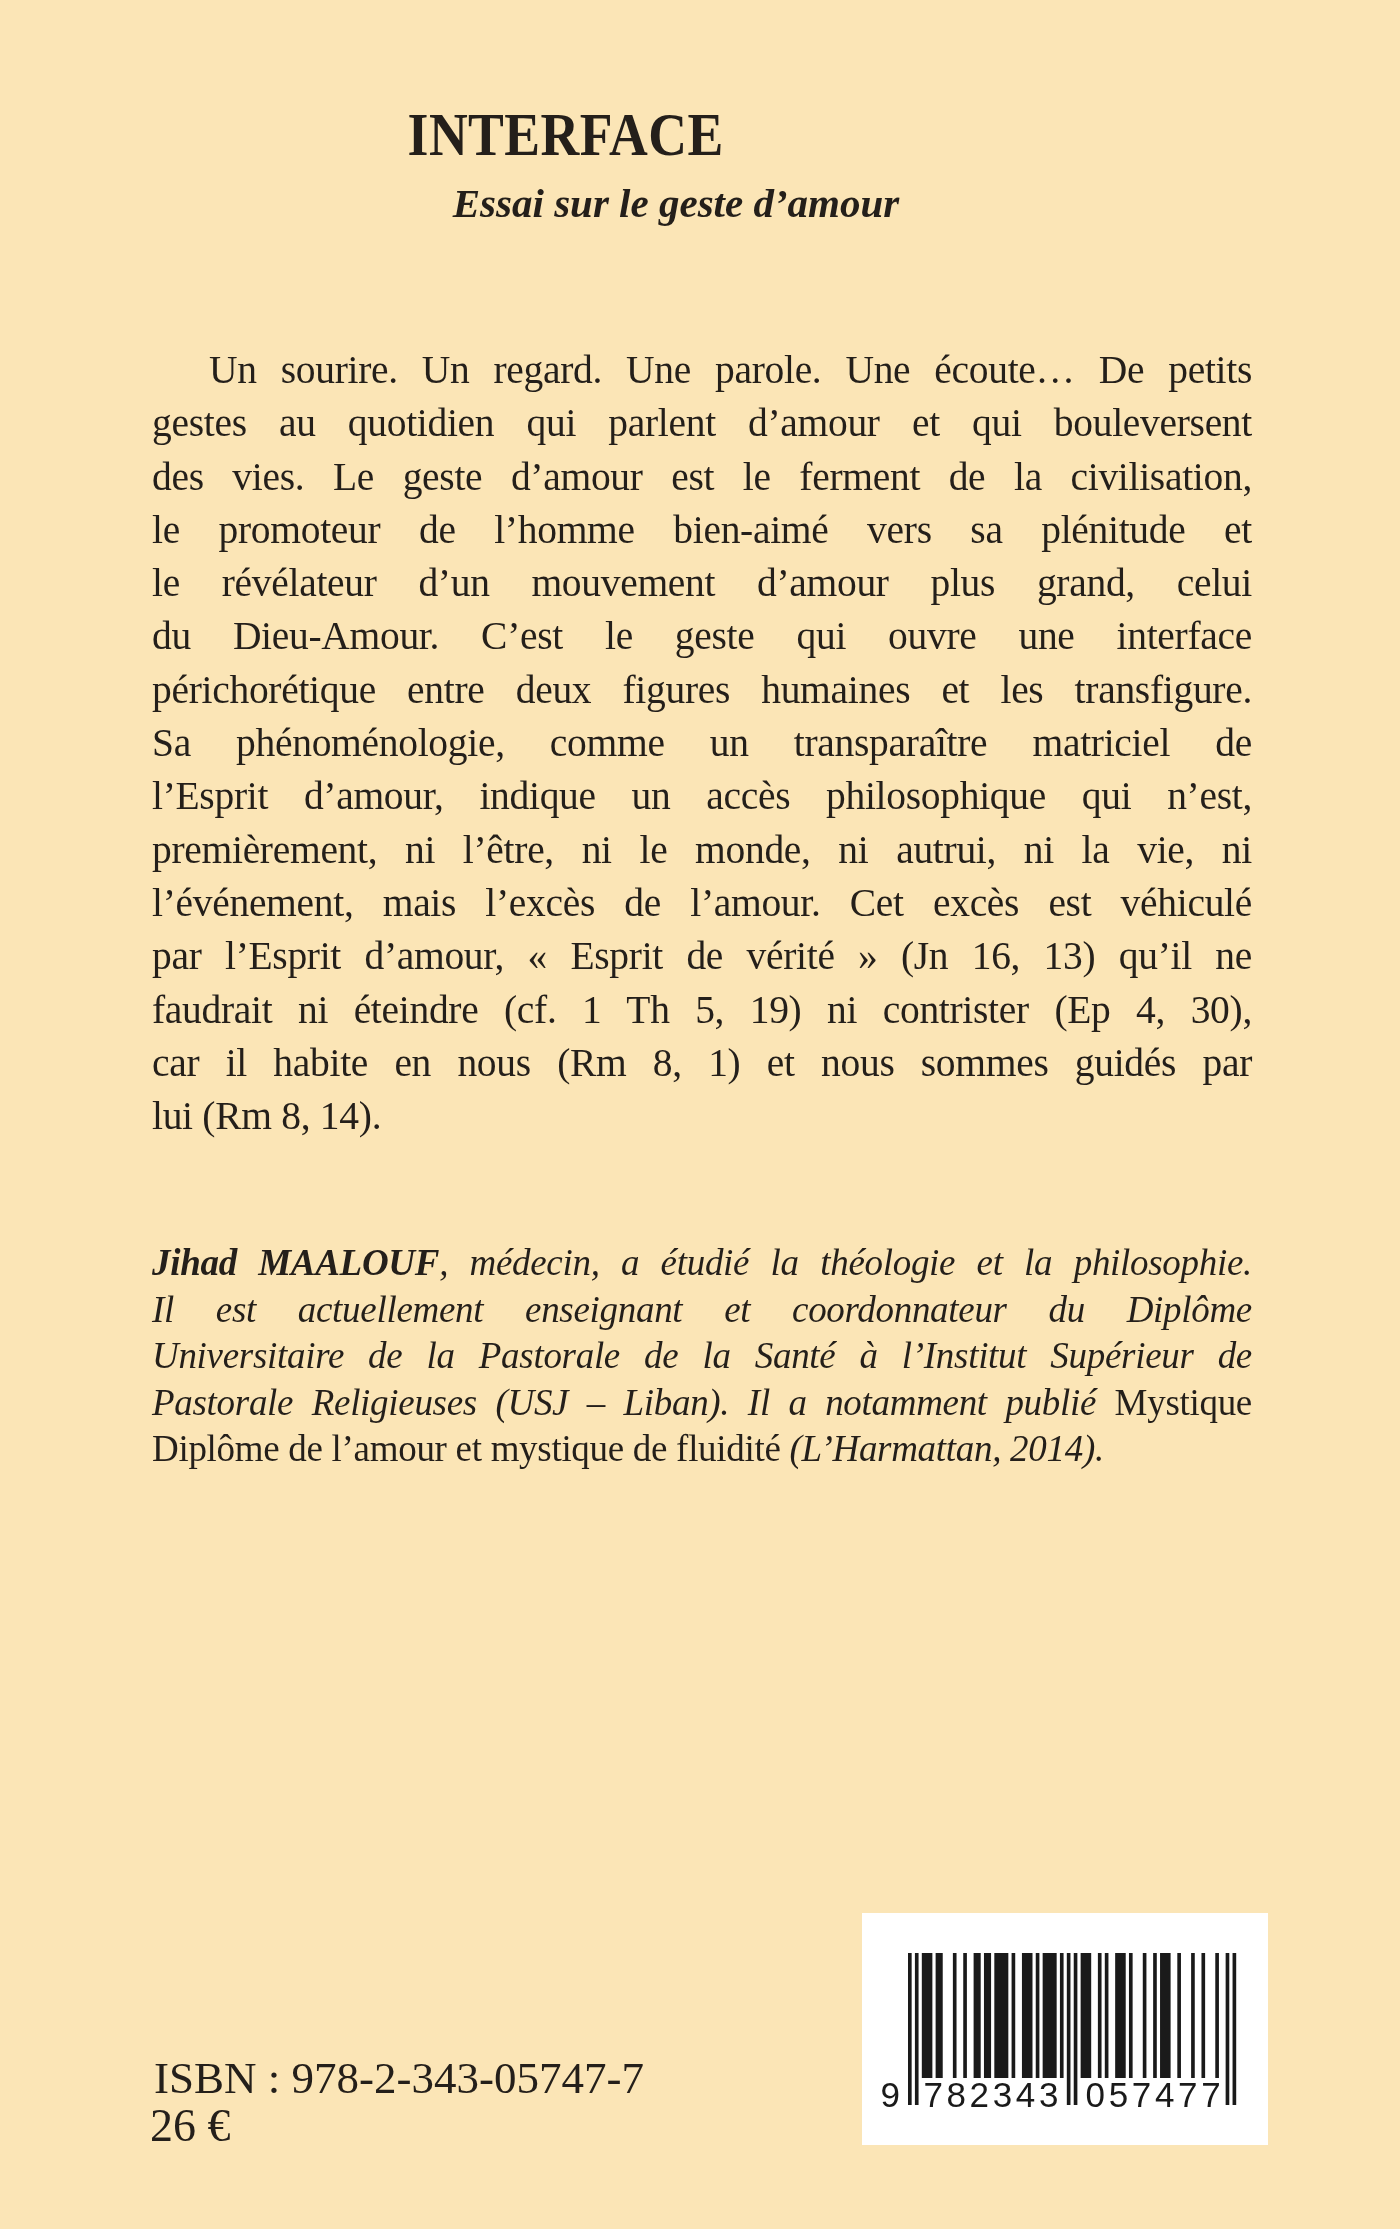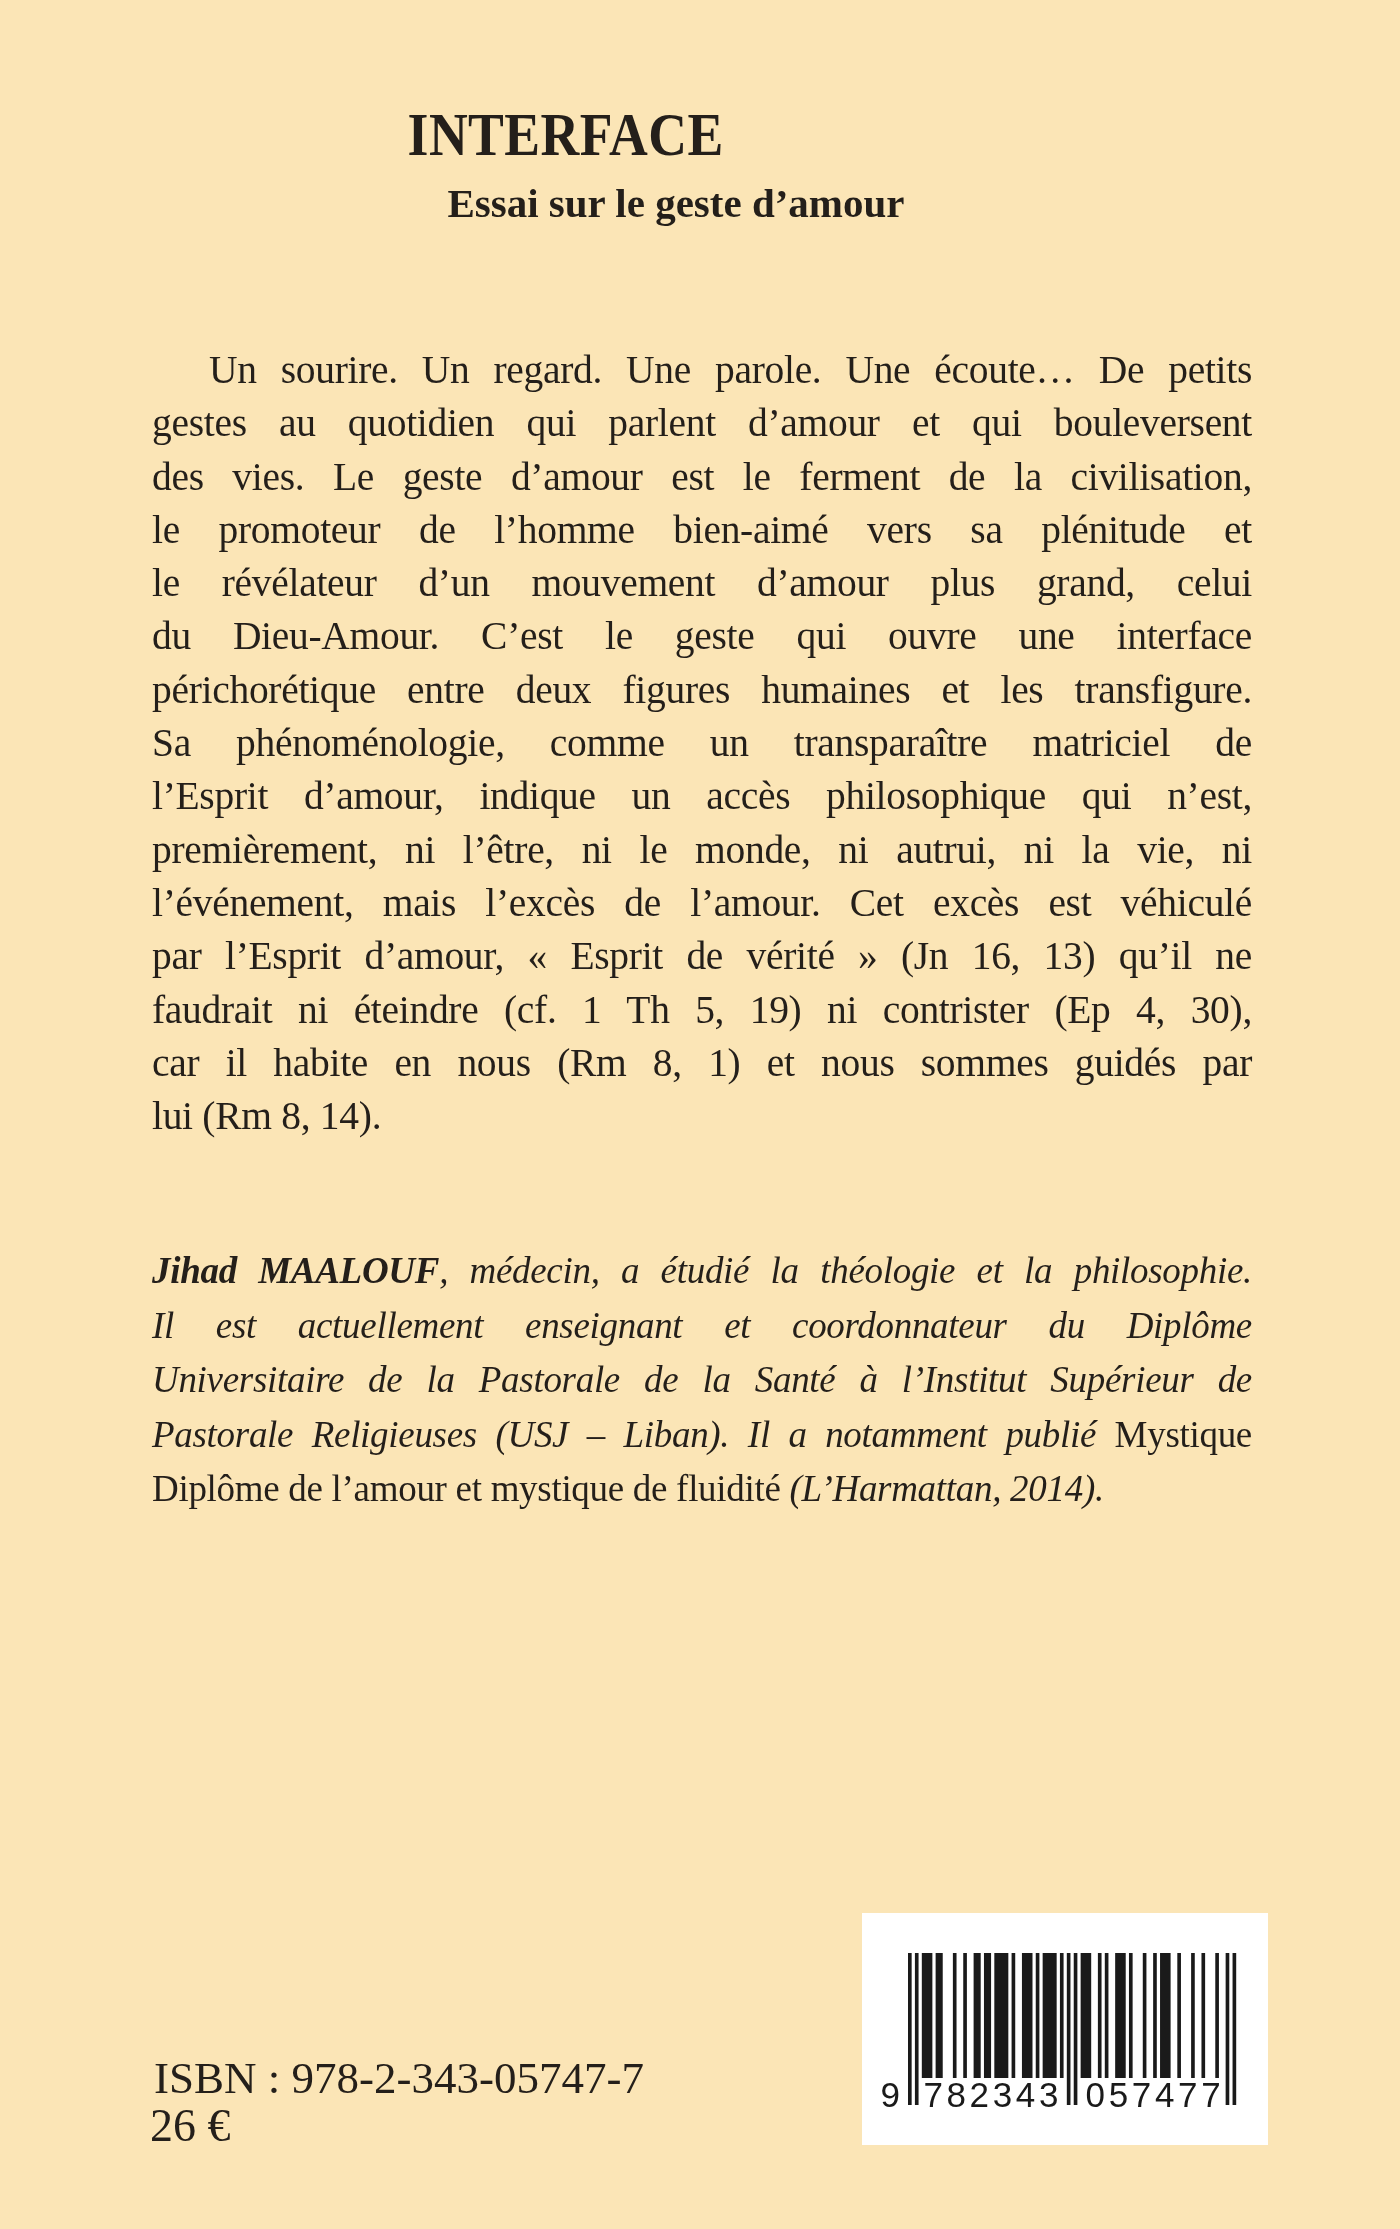--- a/index.html
+++ b/index.html
@@ -19,35 +19,36 @@
     position: absolute; top: 102px; left: 0; width: 1132px;
     text-align: center; font-weight: bold; font-size: 61px;
     line-height: 66px;
   }
   .title .squeeze { display: inline-block; transform: scaleX(0.88); transform-origin: center; letter-spacing: 0.5px; }
 
   .subtitle {
     position: absolute; top: 178px; left: 0; width: 1352px;
     text-align: center; font-weight: bold; font-size: 41px;
     line-height: 50px;
+    font-style: italic;
   }
 
   .synopsis {
     position: absolute; left: 152px; top: 344px; width: 1100px;
     font-size: 39.5px; line-height: 53.3px; letter-spacing: -0.3px;
   }
   .synopsis .line { text-align: justify; text-align-last: justify; text-justify: inter-word; }
   .synopsis .line:first-child { text-indent: 57px; }
   .synopsis .line:last-child { text-align-last: left; }
 
   .bio {
     position: absolute; left: 152px; top: 1240px; width: 1100px;
     font-size: 37px; line-height: 46.5px; font-style: italic; letter-spacing: -0.3px;
   }
-  .bio .line { text-align: justify; text-align-last: justify; text-justify: inter-word; margin-top: 8px; }
+  .bio .line { text-align: justify; text-align-last: justify; text-justify: inter-word; }
   .bio .line:last-child { text-align-last: left; }
   .seg-bi { font-weight: bold; font-style: italic; }
   .seg-i  { font-style: italic; }
   .seg-r  { font-style: normal; }
 
   .isbn {
     position: absolute; left: 154px; top: 2058px;
     font-size: 45px; line-height: 40px;
   }
   .price {

